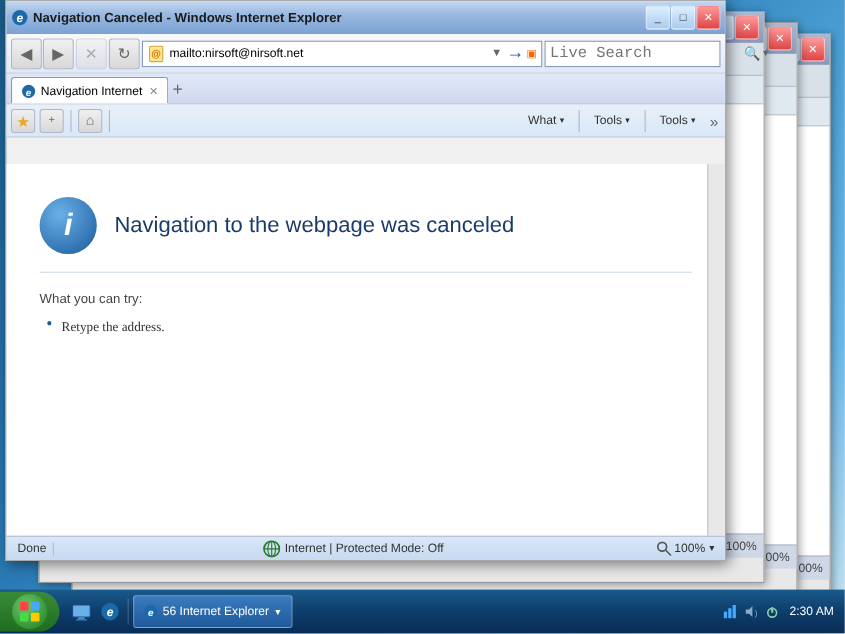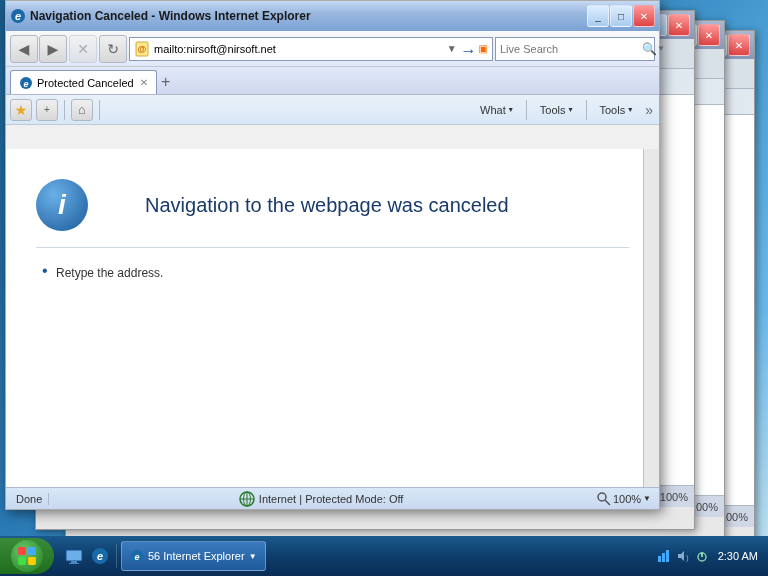--- a/index.html
+++ b/index.html
@@ -247,23 +247,24 @@
       border: 1px solid #8899bb;
       background: white;
       display: flex;
       align-items: center;
       padding: 0 4px;
     }
     .search-input {
       flex: 1;
       border: none;
       outline: none;
-      font-size: 11px;
+      font-size: 14px;
       background: transparent;
       color: #999;
+      font-family: Liberation Mono, monospace;
     }
 
     
     .toolbar-tabs {
       height: 28px;
       background: linear-gradient(to bottom, #e0e8f8 0%, #d0d8f0 100%);
       display: flex;
       align-items: flex-end;
       padding: 0 4px;
       border-bottom: 1px solid #b0b8d0;
@@ -344,30 +345,30 @@
       color: white;
       font-size: 28px;
       font-weight: bold;
       font-style: italic;
       flex-shrink: 0;
     }
     .error-title {
       font-size: 20px;
       color: #1a3a6a;
       font-weight: normal;
-      margin-left: 41px;
     }
     .error-suggestion {
       font-size: 12px;
       color: #444;
       margin-bottom: 10px;
     }
     .suggestion-list {
       list-style: none;
       padding-left: 0;
+      font-family: Liberation Serif, serif;
     }
     .suggestion-list li {
       font-size: 12px;
       color: #333;
       padding: 2px 0;
       padding-left: 20px;
       position: relative;
     }
     .suggestion-list li::before {
       content: '•';
@@ -594,21 +595,21 @@
       <span style="font-size:8px;color:#666">▼</span>
     </div>
   </div>
 
   <div class="toolbar-tabs">
     <div class="tab active">
       <svg width="14" height="14" viewBox="0 0 14 14">
         <circle cx="7" cy="7" r="6" fill="#1a6aaa"></circle>
         <text x="7" y="11" text-anchor="middle" fill="white" font-size="9" font-weight="bold" font-style="italic">e</text>
       </svg>
-      <span>Protected Canceled</span>
+      <span>Navigation Internet</span>
       <span style="font-size:10px;color:#888;margin-left:2px">✕</span>
     </div>
     <span style="margin-left:4px;font-size:16px;color:#666;line-height:24px">+</span>
   </div>
 
   <div class="toolbar-cmd">
     <div class="nav-btn" style="width:22px;height:22px">
       <span style="color:#e8a820;font-size:14px">★</span>
     </div>
     <div class="nav-btn" style="width:22px;height:22px">
@@ -636,20 +637,21 @@
     </div>
     <div style="font-size:14px;color:#666;cursor:pointer;padding:0 2px">»</div>
   </div>
 
   <div class="content">
     <div class="error-page">
       <div class="error-header">
         <div class="info-icon">i</div>
         <div class="error-title">Navigation to the webpage was canceled</div>
       </div>
+      <p class="error-suggestion">What you can try:</p>
       <ul class="suggestion-list">
         <li>
           <span>Retype the address.</span>
         </li>
       </ul>
     </div>
   </div>
 
   <div class="ie-scrollbar"></div>
 

